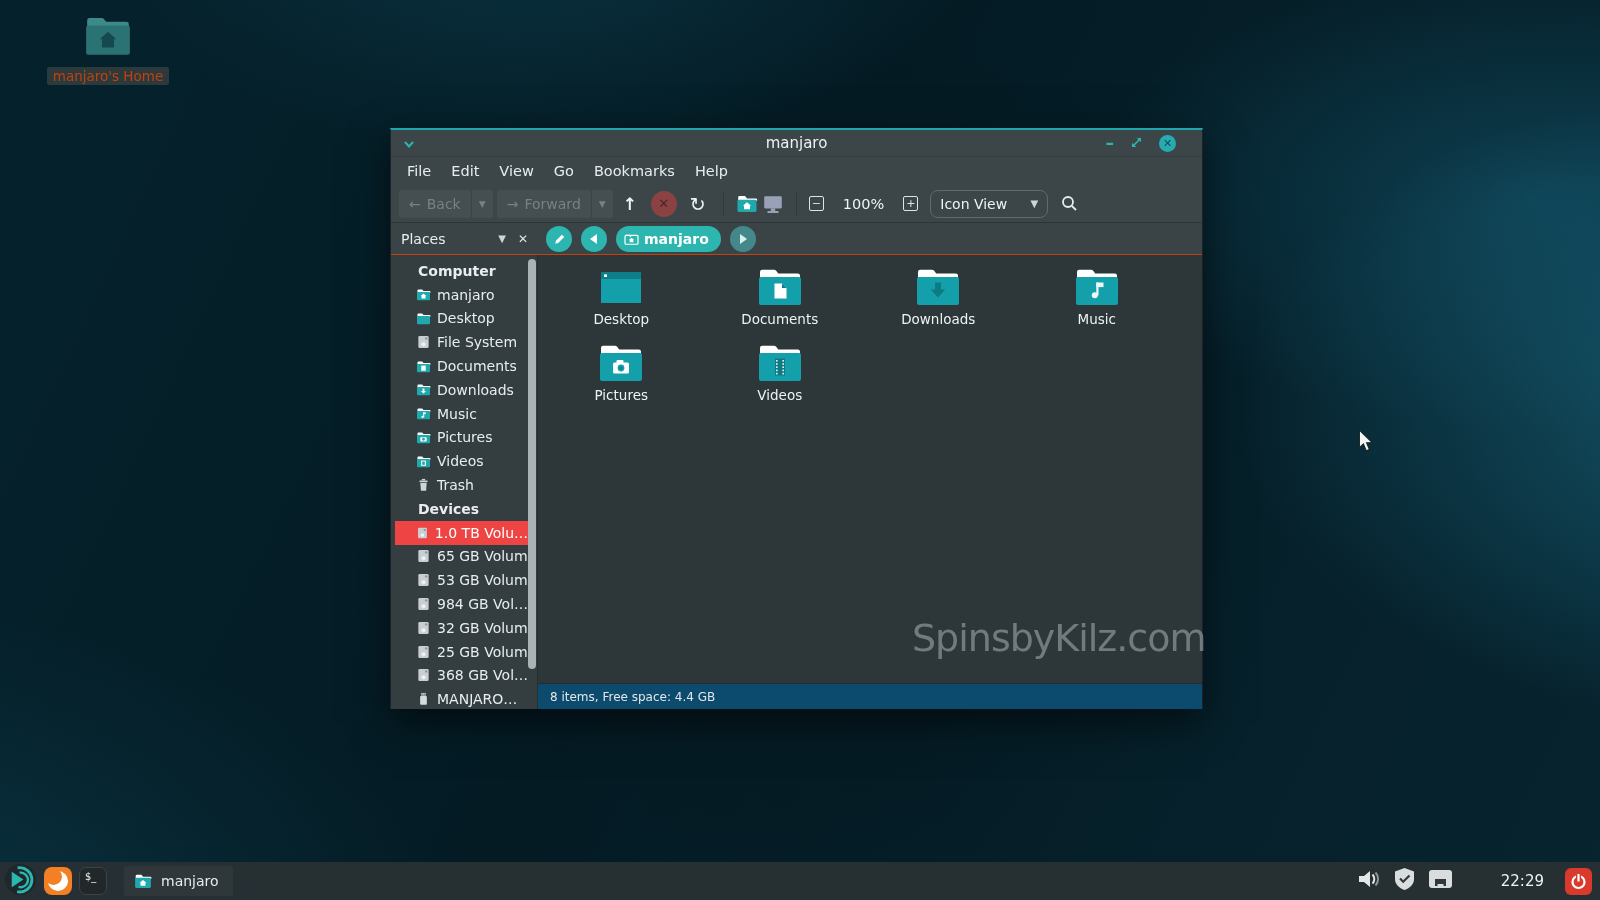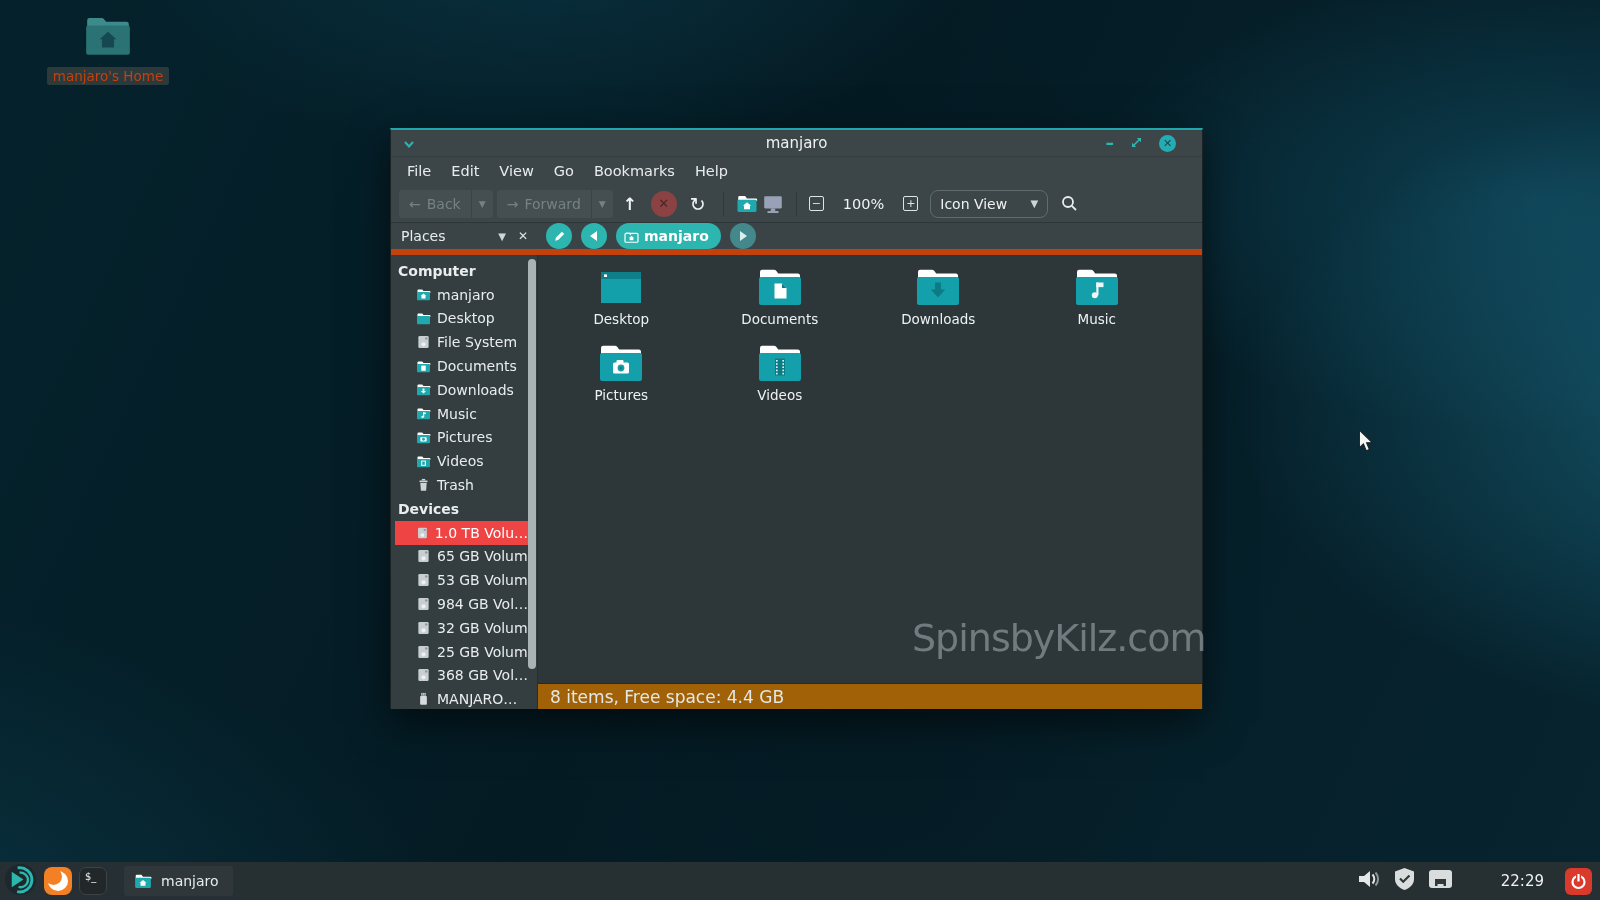--- a/index.html
+++ b/index.html
@@ -45,45 +45,45 @@
   .nav-arrow { width:22px; height:28px; display:flex; align-items:center; justify-content:center; color:#748286; font-size:9px; border-left:1px solid rgba(0,0,0,.15); }
   .up-btn { width:26px; color:#eef2f2; font-size:17px; font-weight:bold; }
   .stop-btn { width:26px; height:26px; border-radius:50%; background:#8a4242; color:#4f2327; font-weight:bold; font-size:13px; display:flex; align-items:center; justify-content:center; margin:0 4px; }
   .refresh-btn { width:26px; color:#eef2f2; font-size:19px; }
   .tsep { width:1px; height:24px; background:#2f393c; margin:0 8px; }
   .zoom-box { width:15px; height:15px; border:1.5px solid #dfe3e3; border-radius:2px; color:#dfe3e3; font-size:11px; line-height:12px; display:flex; align-items:center; justify-content:center; }
   .zoom-lvl { color:#eef2f2; font-size:14.5px; margin:0 15px; }
   .viewmode { display:flex; align-items:center; justify-content:space-between; width:118px; height:28px; border:1px solid #5f6b6e; border-radius:8px; padding:0 9px; margin:0 8px; color:#eef2f2; font-size:14px; }
   .caret { color:#cfd5d6; font-size:10px; }
 
-  .pathbar { height:32px; display:flex; align-items:center; background:#3a4447; border-bottom:6px solid #c2410c; }
+  .pathbar { height:32px; display:flex; align-items:center; background:#3a4447; border-bottom:1px solid #c2410c; }
   .places-cell { width:147px; display:flex; align-items:center; padding:0 10px 0 10px; color:#e8ecec; font-size:14px; }
   .places-cell .caret { margin-left:auto; }
   .places-cell .x { margin-left:12px; color:#dfe3e3; font-size:12px; }
   .crumb-zone { display:flex; align-items:center; gap:9px; padding-left:8px; }
   .circ { width:26px; height:26px; border-radius:50%; background:#2db5b0; display:flex; align-items:center; justify-content:center; }
   .circ.dim { background:#45888b; }
   .tri-l { width:0; height:0; border-top:5px solid transparent; border-bottom:5px solid transparent; border-right:7px solid #fff; margin-right:2px; }
   .tri-r { width:0; height:0; border-top:5px solid transparent; border-bottom:5px solid transparent; border-left:7px solid #d8f0ee; margin-left:2px; }
   .crumb { height:26px; background:#2db5b0; border-radius:13px; display:flex; align-items:center; gap:5px; padding:0 12px 0 8px; color:#fff; font-weight:bold; font-size:14px; }
 
   .body { display:flex; height:calc(581px - 27px - 28px - 38px - 32px - 2px); }
   .sidebar { width:147px; background:#343e41; border-right:1px solid #272e31; position:relative; padding-top:4px; overflow:hidden; }
   .srow { height:23.8px; display:flex; align-items:center; gap:6px; padding-left:25px; font-size:14px; color:#e9eded; white-space:nowrap; }
-  .srow.hdr { padding-left:7px; font-weight:bold; }
+  .srow.hdr { padding-left:27px; font-weight:bold; }
   .srow.sel { background:#ef4444; color:#fff; margin:0 9px 0 4px; padding-left:21px; }
   .sb-scroll { position:absolute; right:1px; top:4px; width:8px; height:calc(100% - 8px); }
   .sb-thumb { width:8px; height:92%; background:#a9b2b4; border-radius:4px; }
 
   .main { flex:1; position:relative; display:flex; flex-direction:column; background:#2d373a; }
   .icon-area { flex:1; position:relative; }
   .grid { position:absolute; left:4px; top:10px; display:grid; grid-template-columns:repeat(4,158.5px); grid-auto-rows:76px; }
   .cell { display:flex; flex-direction:column; align-items:center; }
   .cell .flbl { margin-top:2px; font-size:13.5px; color:#eef2f2; }
-  .statusbar { height:26px; border-top:1px solid #232b2d; background:#a16207; display:flex; align-items:center; padding-left:12px; font-size:17px; color:#e3e7e7; }
+  .statusbar { height:26px; border-top:1px solid #232b2d; background:#0c4a6e; display:flex; align-items:center; padding-left:12px; font-size:12px; color:#e3e7e7; }
 
   
   .taskbar { position:absolute; left:0; right:0; bottom:0; height:38px; background:rgba(40,48,51,.96); z-index:50; display:flex; align-items:center; padding:0 8px 0 4px; gap:7px; }
   .ff { width:28px; height:28px; border-radius:8px; background:#f38024; position:relative; overflow:hidden; }
   .ff .c1 { position:absolute; left:4px; top:4px; width:20px; height:20px; border-radius:50%; background:#fff; }
   .ff .c2 { position:absolute; left:1px; top:1px; width:17px; height:17px; border-radius:50%; background:#f38024; }
   .term { width:28px; height:28px; border-radius:7px; background:#22282a; border:1px solid #3c4346; color:#e8ecec; font-size:10px; padding:3px 0 0 5px; }
   .task-btn { height:30px; display:flex; align-items:center; gap:9px; background:rgba(255,255,255,.045); border-radius:3px; padding:0 14px 0 10px; margin-left:10px; color:#e8ebeb; font-size:14px; }
   .tray { margin-left:auto; display:flex; align-items:center; gap:11px; }
   .clock { font-size:15px; color:#f0f2f2; margin:0 10px 0 36px; }

